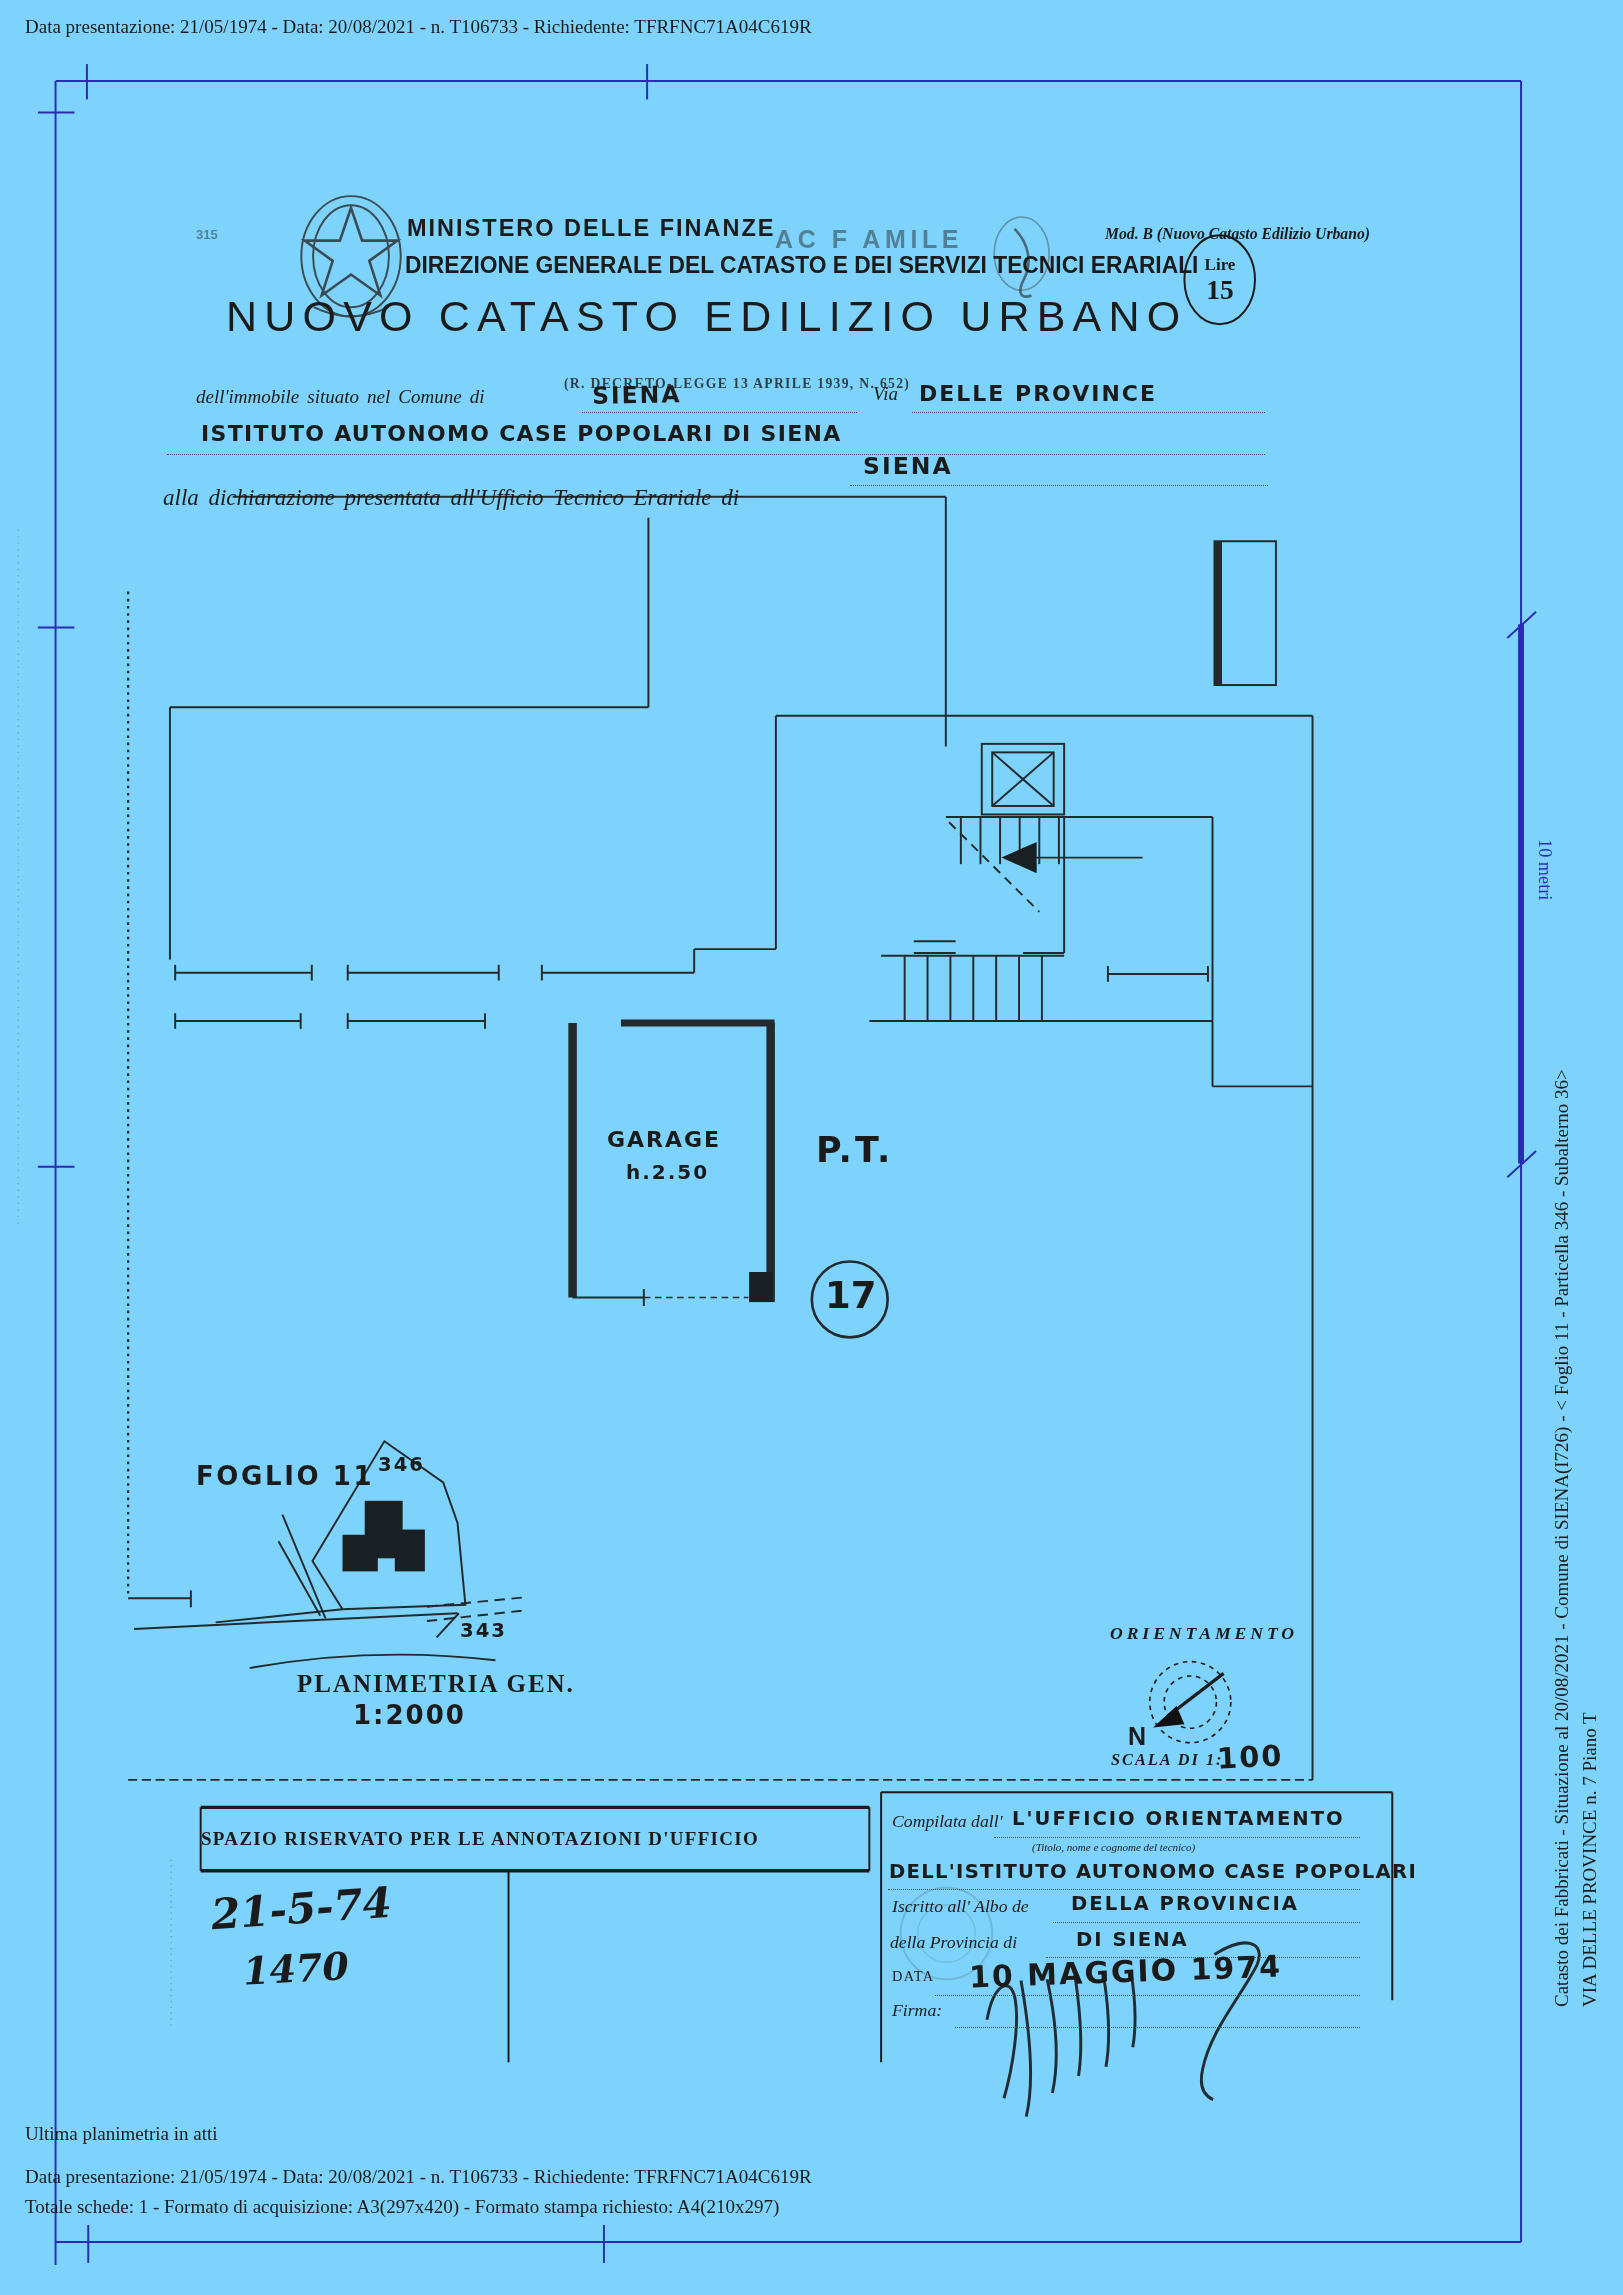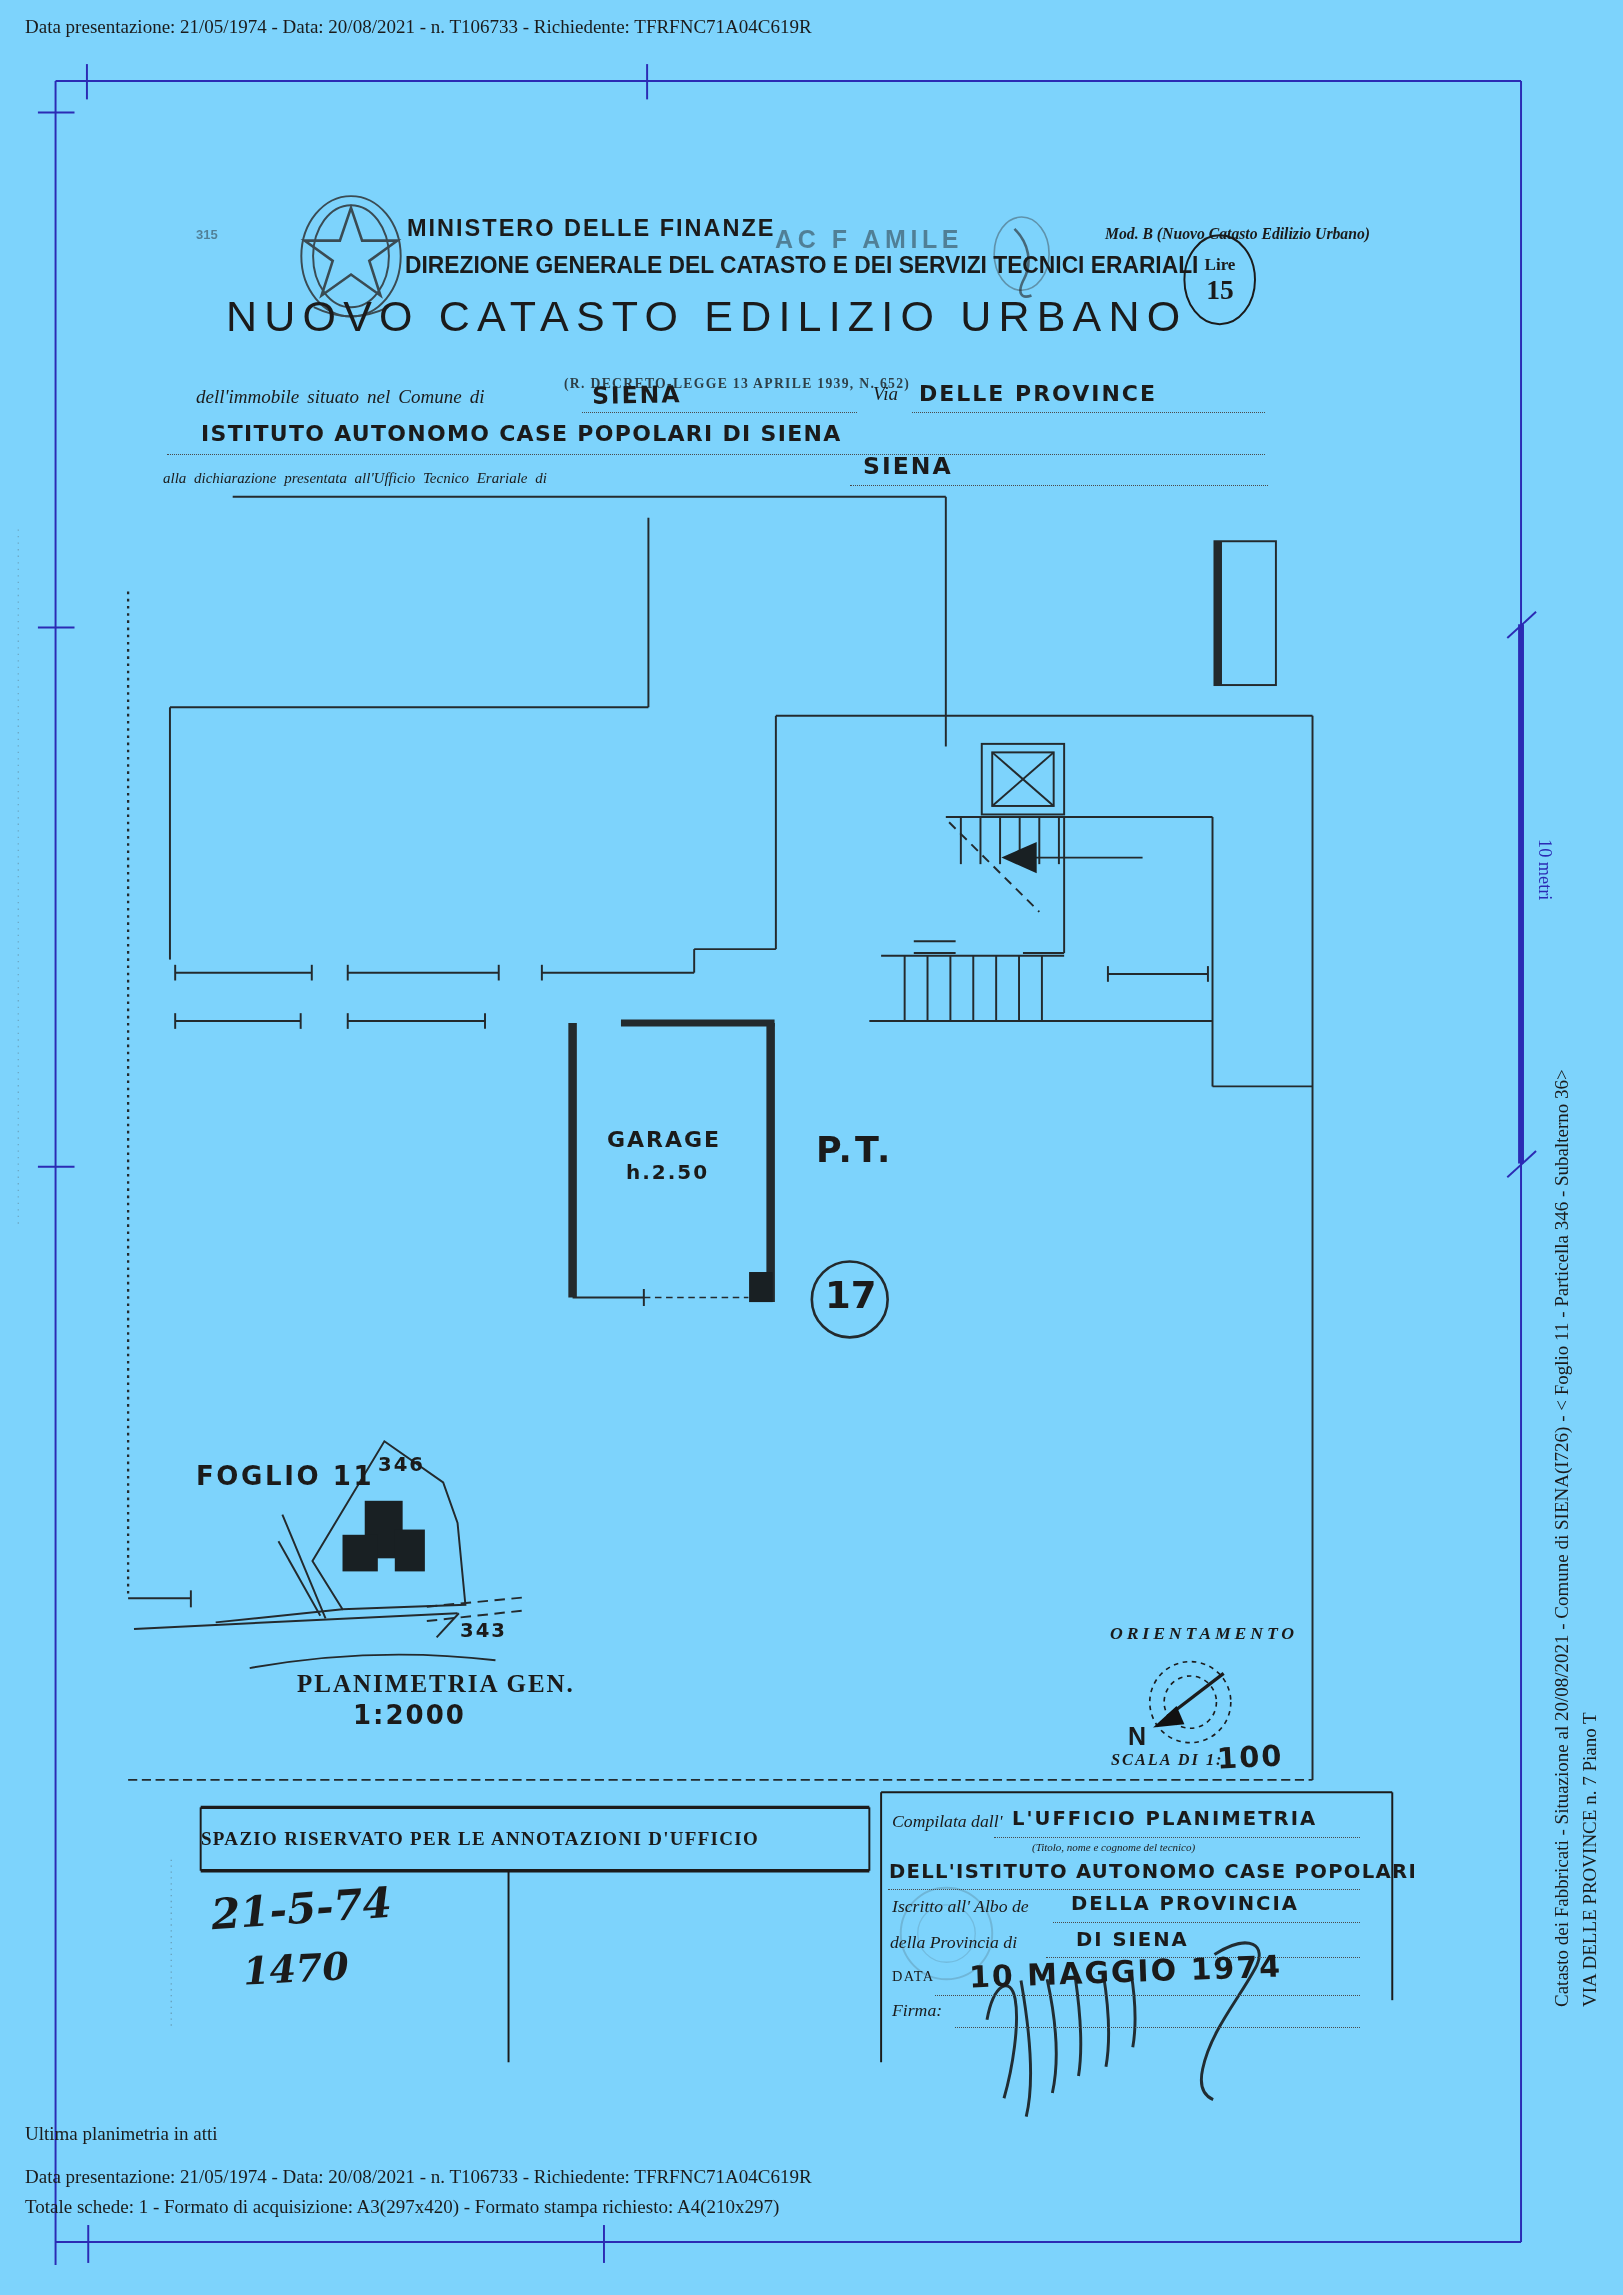--- a/index.html
+++ b/index.html
@@ -206,21 +206,21 @@
   <div class="abs serif it" style="left:196px;top:387px;font-size:19px;word-spacing:3.3px;">dell'immobile situato nel Comune di</div>
   <div class="abs hand" style="left:592px;top:383px;font-size:23.5px;transform:rotate(-1deg);">SIENA</div>
   <div class="dot" style="left:582px;top:412px;width:275px;"></div>
   <div class="abs serif it" style="left:873px;top:384px;font-size:19px;">Via</div>
   <div class="abs hand" style="left:919px;top:382px;font-size:22px;">DELLE  PROVINCE</div>
   <div class="dot" style="left:912px;top:412px;width:353px;"></div>
 
   <div class="abs hand" style="left:201px;top:422px;font-size:22px;letter-spacing:1.3px;">ISTITUTO  AUTONOMO  CASE  POPOLARI  DI  SIENA</div>
   <div class="dot" style="left:167px;top:454px;width:1098px;"></div>
 
-  <div class="abs serif it" style="left:163px;top:470px;font-size:15px;word-spacing:3.9px;text-align:center;">alla dichiarazione presentata all'Ufficio Tecnico Erariale di</div>
+  <div class="abs serif it" style="left:163px;top:486px;font-size:23px;word-spacing:3.9px;text-align:center;">alla dichiarazione presentata all'Ufficio Tecnico Erariale di</div>
   <div class="abs hand" style="left:863px;top:454px;font-size:23.5px;">SIENA</div>
   <div class="dot" style="left:850px;top:485px;width:418px;"></div>
 
   <div class="abs hand" style="left:607px;top:1128px;font-size:22px;">GARAGE</div>
   <div class="abs hand" style="left:626px;top:1162px;font-size:20px;">h.2.50</div>
   <div class="abs hand" style="left:816px;top:1132px;font-size:35px;letter-spacing:3.3px;">P.T.</div>
   <div class="abs hand" style="left:825px;top:1276px;font-size:37px;width:50px;text-align:center;letter-spacing:0;">17</div>
 
   <div class="abs hand" style="left:196px;top:1462px;font-size:26px;letter-spacing:2.6px;">FOGLIO 11</div>
   <div class="abs hand" style="left:378px;top:1454px;font-size:19.6px;">346</div>
@@ -231,21 +231,21 @@
   <div class="abs serif b it" style="left:1110px;top:1624px;font-size:17.7px;letter-spacing:3.9px;">ORIENTAMENTO</div>
   <div class="abs sans b" style="left:1128px;top:1723px;font-size:25px;">N</div>
   <div class="abs serif b it" style="left:1111px;top:1751px;font-size:16.3px;letter-spacing:2px;">SCALA DI 1:</div>
   <div class="abs hand" style="left:1217px;top:1742px;font-size:29px;transform:rotate(-3deg);">100</div>
 
   <div class="abs serif b" style="left:201px;top:1829px;width:707px;text-align:left;font-size:19px;letter-spacing:1.3px;">SPAZIO RISERVATO PER LE ANNOTAZIONI D'UFFICIO</div>
   <div class="abs scr" style="left:211px;top:1886px;font-size:42px;transform:rotate(-4deg);">21-5-74</div>
   <div class="abs scr" style="left:243px;top:1948px;font-size:38px;transform:rotate(-3deg);">1470</div>
 
   <div class="abs serif it" style="left:892px;top:1812px;font-size:17.7px;">Compilata dall'</div>
-  <div class="abs hand" style="left:1012px;top:1808px;font-size:19.6px;">L'UFFICIO  PLANIMETRIA</div>
+  <div class="abs hand" style="left:1012px;top:1808px;font-size:19.6px;">L'UFFICIO  ORIENTAMENTO</div>
   <div class="dot" style="left:994px;top:1837px;width:366px;"></div>
   <div class="abs serif it" style="left:1032px;top:1842px;font-size:11px;">(Titolo, nome e cognome del tecnico)</div>
   <div class="abs hand" style="left:889px;top:1861px;font-size:19.6px;letter-spacing:1.3px;">DELL'ISTITUTO AUTONOMO CASE POPOLARI</div>
   <div class="dot" style="left:888px;top:1889px;width:472px;"></div>
   <div class="abs serif it" style="left:892px;top:1897px;font-size:17.7px;">Iscritto all' Albo de</div>
   <div class="abs hand" style="left:1071px;top:1893px;font-size:19.6px;">DELLA  PROVINCIA</div>
   <div class="dot" style="left:1053px;top:1922px;width:307px;"></div>
   <div class="abs serif it" style="left:890px;top:1933px;font-size:17.7px;">della Provincia di</div>
   <div class="abs hand" style="left:1076px;top:1929px;font-size:19.6px;">DI  SIENA</div>
   <div class="dot" style="left:1046px;top:1957px;width:314px;"></div>

